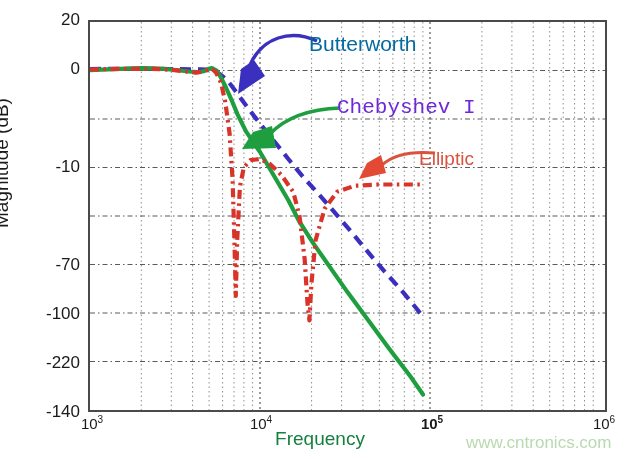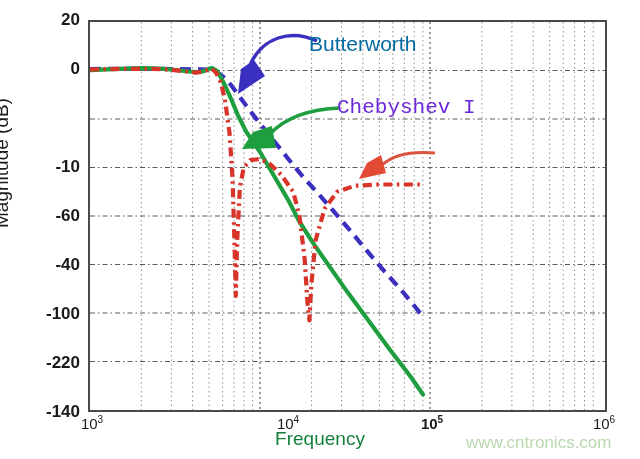--- a/index.html
+++ b/index.html
@@ -66,21 +66,20 @@
     color: #1a1a1a;
     transform: translateY(-50%);
     white-space: nowrap;
   }
   #ytick-holder {
     position: absolute;
     left: 8px;
     top: 0;
     width: 72px;
     height: 397px;
-    font-weight: bold;
   }
   .xtick {
     position: absolute;
     top: 414px;
     font-size: 15px;
     color: #1a1a1a;
     transform: translateX(-50%);
     white-space: nowrap;
   }
   .xtick sup {
@@ -127,22 +126,21 @@
 </style>
 </head>
 <body>
 
 <div id="screenshot">
 
   <div id="ytick-holder">
     <div class="ytick" style="top:20px;">20</div>
     <div class="ytick" style="top:69px;">0</div>
     <div class="ytick" style="top:167px;">-10</div>
-    <div class="ytick" style="top:216px;">-60</div>
-    <div class="ytick" style="top:265px;">-40</div>
+    <div class="ytick" style="top:265px;">-70</div>
     <div class="ytick" style="top:314px;">-100</div>
     <div class="ytick" style="top:363px;">-220</div>
     <div class="ytick" style="top:412px;">-140</div>
   </div>
 
   <div class="ylabel">Magnitude (dB)</div>
 
   <div id="plot-area">
     <div id="plot-inner">
       <svg width="515" height="388" viewBox="0 0 515 388">
@@ -236,24 +234,25 @@
         <g>
           <path fill="none" stroke="#d9533f" stroke-width="3.0" d="M 345,131 C 322,129 303,133 292,143"></path>
           <polygon fill="#e24a35" points="269,157 296,151 291,133 277,141"></polygon>
         </g>
 
       </svg>
     </div>
   </div>
 
   <div class="xtick" style="left:92px;"><span>10</span><sup>3</sup></div>
-  <div class="xtick" style="left:261px;margin-left:27px;"><span>10</span><sup>4</sup></div>
+  <div class="xtick" style="left:261px;"><span>10</span><sup>4</sup></div>
   <div class="xtick" style="left:432px;font-weight:bold;"><span>10</span><sup>5</sup></div>
   <div class="xtick" style="left:604px;"><span>10</span><sup>6</sup></div>
 
   <div class="xlabel">Frequency</div>
 
   <div class="annot" id="label-butterworth">Butterworth</div>
   <div class="annot" id="label-chebyshev">Chebyshev I</div>
+  <div class="annot" id="label-elliptic">Elliptic</div>
 
   <div id="watermark">www.cntronics.com</div>
 
 </div>
 
 </body></html>

